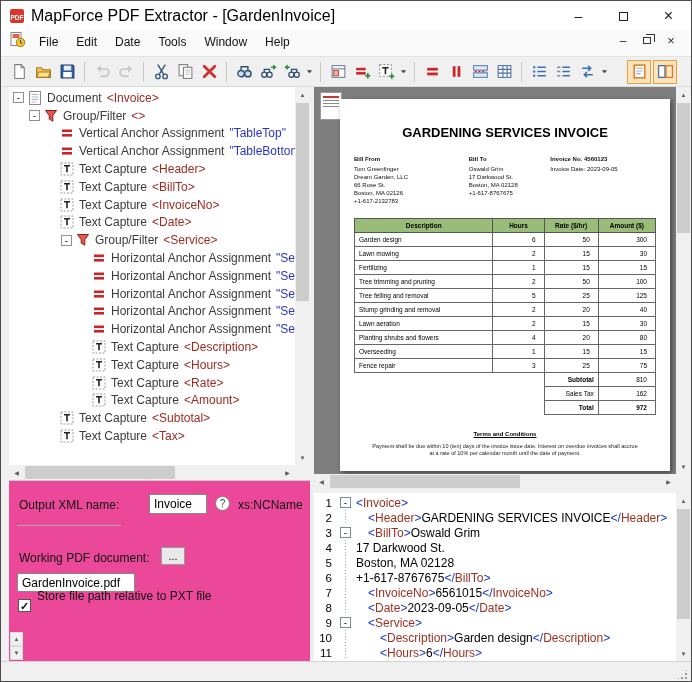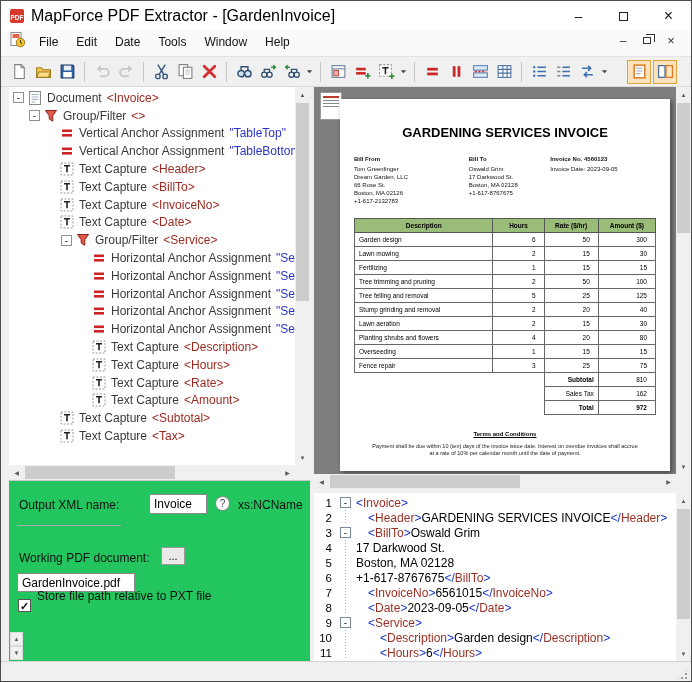--- a/index.html
+++ b/index.html
@@ -79,21 +79,21 @@
   .arr-right::before { content:"▶"; }
   .sbv .sb-btn.arr-up, .sbv2 .sb-btn.arr-up { top:0; }
   .sbv .sb-btn.arr-down, .sbv2 .sb-btn.arr-down { bottom:0; }
   .sbh .sb-btn.arr-left { left:0; }
   .sbh .sb-btn.arr-right { right:0; }
   .sbv .sb-thumb, .sbv2 .sb-thumb { position:absolute; left:1px; right:1px; background:#cdcdcd; }
   .sbh .sb-thumb { position:absolute; top:1px; bottom:1px; background:#cdcdcd; }
   .sb-corner { position:absolute; right:0; bottom:0; width:15px; height:15px; background:#f0f0f0; }
 
   
-  .props { position:relative; height:181px; background:#22c55e; border-top:1px solid #c8c8c8; font-size:12px; }
+  .props { position:relative; height:181px; background:#ec4899; border-top:1px solid #c8c8c8; font-size:12px; }
   .plabel { position:absolute; white-space:nowrap; color:#111; }
   .text-input { position:absolute; height:20px; border:1px solid #8a8a8a; background:#fff;
                 font:12px "Liberation Sans", sans-serif; padding:0 4px; }
   .help-circle { position:absolute; width:15px; height:15px; border:1px solid #808080; border-radius:50%;
                  background:#fff; color:#444; font-size:10px; display:flex; align-items:center; justify-content:center; }
   .psep { position:absolute; left:8px; top:44px; width:104px; height:1px; background:#aaa; }
   .browse-btn { position:absolute; width:24px; height:18px; border:1px solid #9a9a9a; background:#e9e9e9;
                 font:11px "Liberation Sans", sans-serif; line-height:8px; padding:0; }
   .checkbox { position:absolute; width:13px; height:13px; border:1px solid #555; background:#fff;
               font-size:11px; line-height:12px; text-align:center; color:#111; font-weight:bold; }

